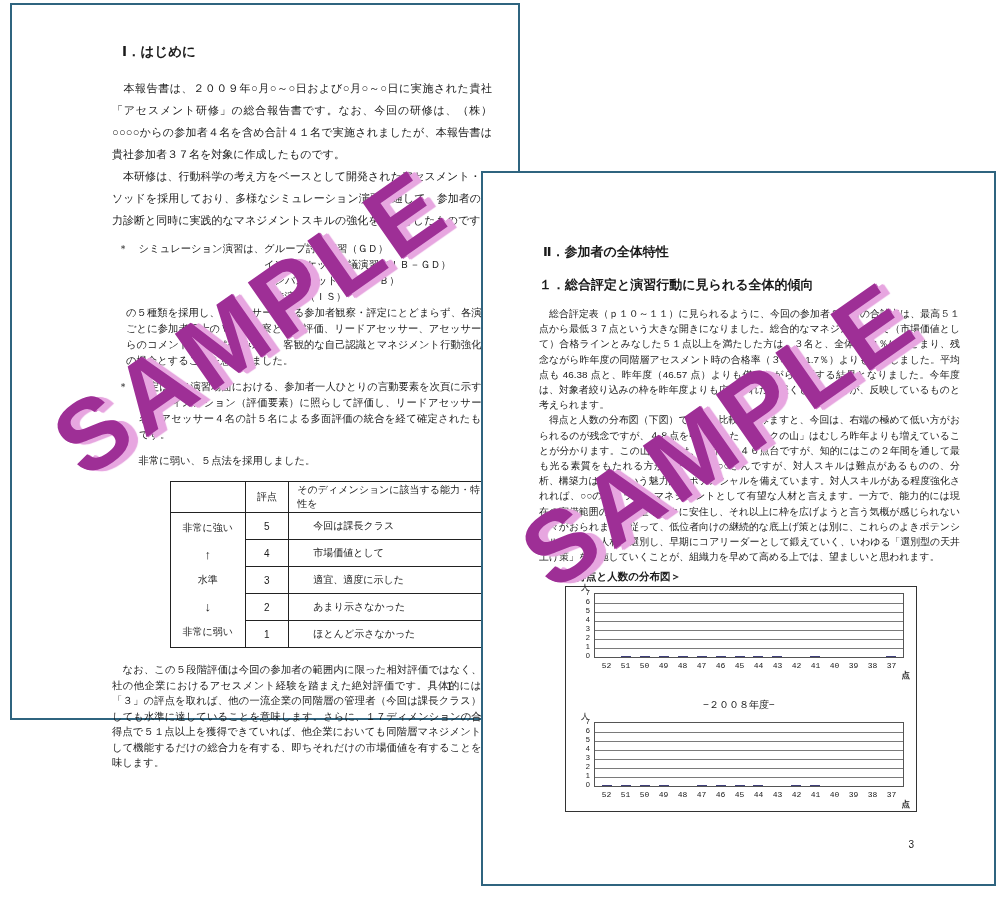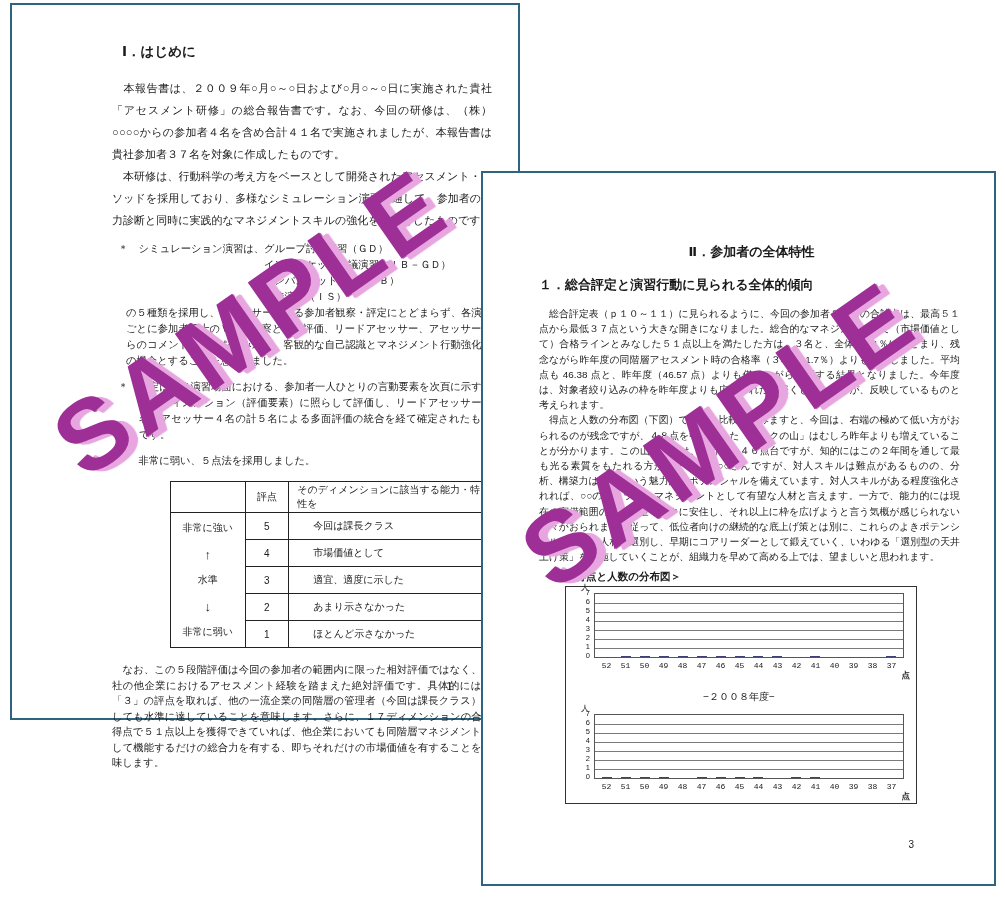--- a/index.html
+++ b/index.html
@@ -40,28 +40,28 @@
   .t-desc-h{padding-left:8px !important;}
   .scale-stack{display:flex;flex-direction:column;justify-content:space-between;align-items:center;height:118px;padding:3px 0;}
   .scale-arrow{font-size:13px;line-height:11px;font-weight:bold;}
 
   .pagenum{position:absolute;font-size:10px;}
   #pn1{right:66px;bottom:26px;}
   #pn3{right:80px;bottom:34px;}
 
   
   .pr-inner{padding:70px 34px 0 56px;}
-  .pr-h{font-size:13px;font-weight:bold;margin:0 0 15px 4px;text-align:center;}
+  .pr-h{font-size:13px;font-weight:bold;margin:0 0 15px 4px;}
   .pr-sub{font-size:13px;font-weight:bold;margin:0 0 12px 0;}
   .pr-p{font-size:9.9px;line-height:15.2px;text-align:justify;margin:0;}
 
   
   .chart-group-title{font-size:10.5px;font-weight:bold;text-align:left;width:352px;margin:6px 0 2px 26px;}
   .chart-box{width:352px;margin-left:26px;border:1px solid #333;box-sizing:border-box;padding:2px 12px 12px 8px;background:#fff;}
-  .chart+.chart{margin-top:20px;}
+  .chart+.chart{margin-top:28px;}
   .c-title{text-align:center;font-size:10px;margin:6px 0 10px 0;}
   .c-body{display:flex;margin-top:4px;}
   .c-yaxis{width:20px;position:relative;height:63px;font-size:7.5px;}
   .c-ynum{position:absolute;right:4px;line-height:8px;}
   .c-unit-y{position:absolute;top:-11px;right:5px;font-size:8px;}
   .c-plot{flex:1;height:63px;border:1px solid #555;position:relative;background:#fff;}
   .c-grid{position:absolute;left:0;right:0;height:1px;background:#7a7a7a;}
   .c-bars{position:absolute;left:0;right:0;top:0;bottom:0;display:flex;align-items:flex-end;padding:0 3px;}
   .c-slot{flex:1;display:flex;justify-content:center;align-items:flex-end;}
   .c-bar{width:10px;border:1px solid #3f3f7a;border-bottom:none;box-sizing:border-box;}

